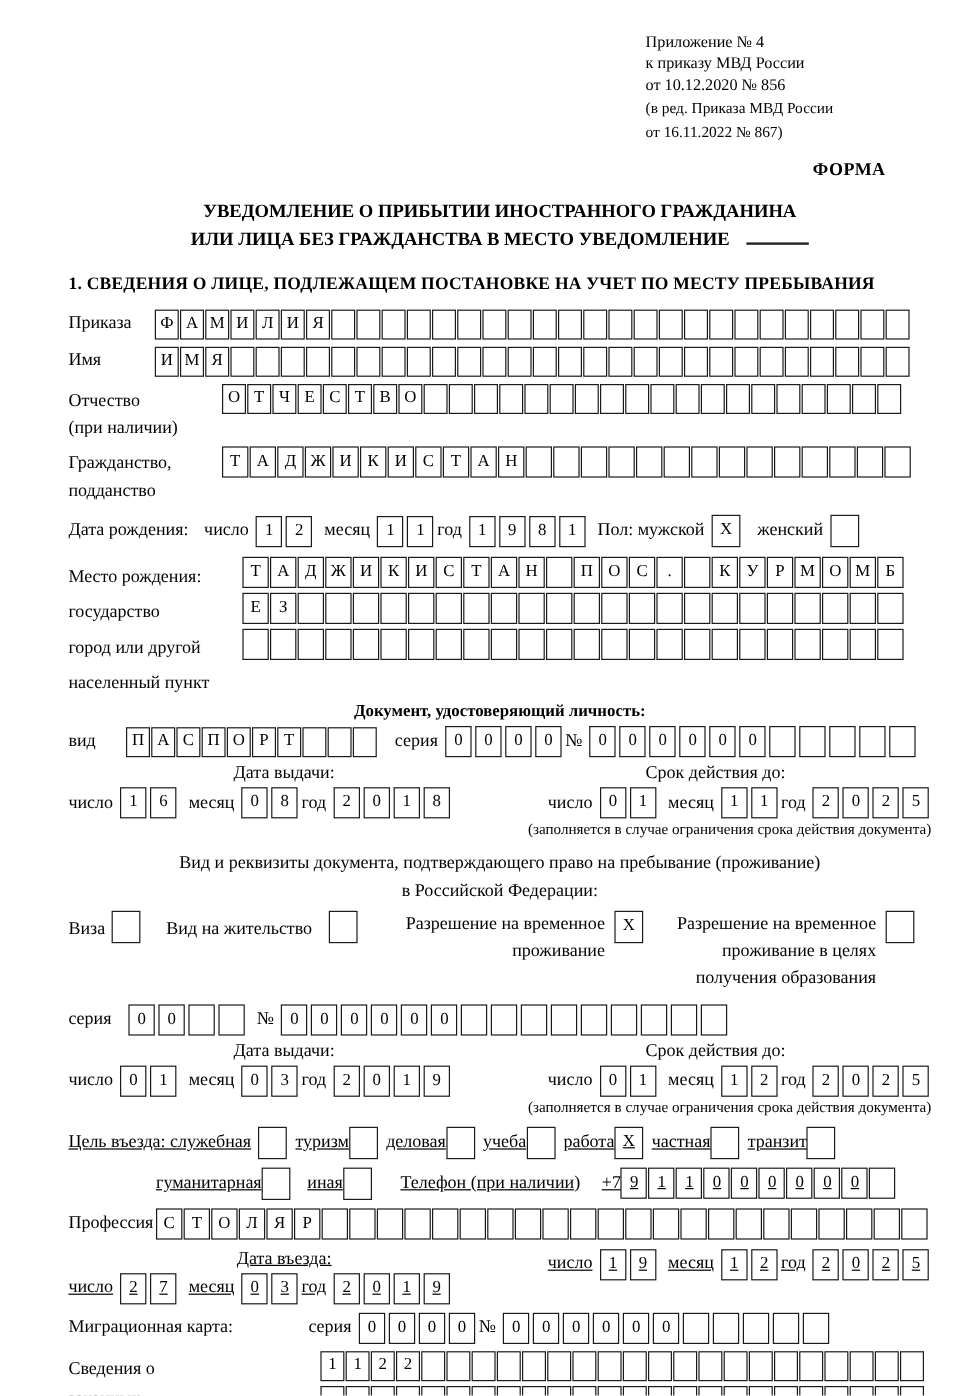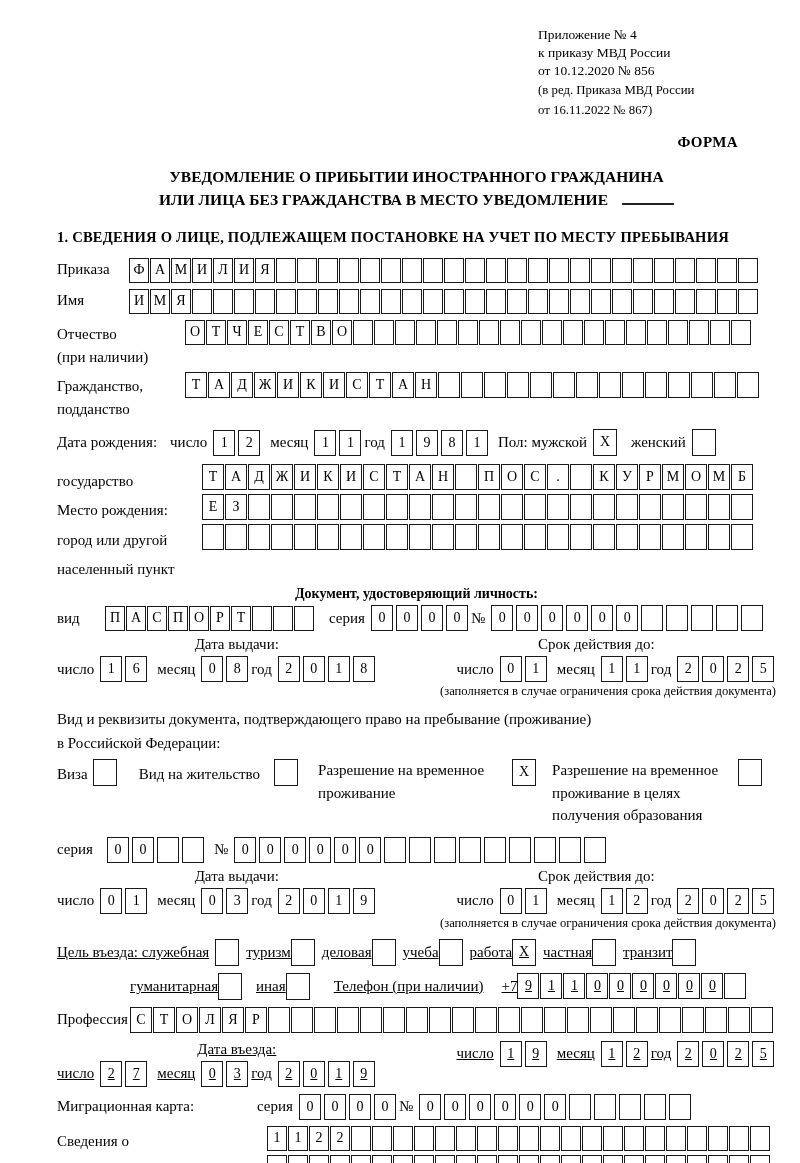--- a/index.html
+++ b/index.html
@@ -39,25 +39,25 @@
   .inline { display:flex; align-items:center; }
   .inline > span.t { padding:0 6px 0 0; }
   .gapl { margin-left:14px; }
   .gaps { margin-left:7px; }
 
   .dates { display:flex; margin-top:5px; }
   .dgroup { width:50%; }
   .dhead { text-align:center; margin-bottom:3px; }
   .note { text-align:right; font-size:12.6px; margin-top:2px;font-family:Liberation Serif, serif; }
 
-  .intro { margin-top:8px; line-height:1.6; }
+  .intro { margin-top:8px; line-height:1.6;text-align:center; }
 
   .permits { display:flex; align-items:flex-start; margin-top:4px; }
   .pitem { display:flex; align-items:flex-start; }
-  .plab { text-align:left; line-height:1.5; }
+  .plab { text-align:right; line-height:1.5; }
   .plab.single { padding-top:4px; }
 
   .purpose-line { display:flex; align-items:center; margin-top:8px; flex-wrap:nowrap;text-decoration:underline; }
   .purpose-line .t { white-space:nowrap; }
 
   .reps { display:flex; align-items:flex-start; margin-top:6px; }
 </style>
 </head>
 <body>
 
@@ -245,22 +245,22 @@
         <span class="cell">X</span>
       </span>
     <span class="t gapl">женский</span>
     <span class="cells cb">
         <span class="cell"></span>
       </span>
   </div>
 
   <div class="row" style="margin-top:8px;">
     <div class="lblcol" style="width:145px; line-height:1.95;">
+      <div>Место рождения:</div>
       <div>государство</div>
-      <div>Место рождения:</div>
       <div>город или другой</div>
       <div>населенный пункт</div>
     </div>
     <div class="stack">
       <div class="cells m">
           <span class="cell">Т</span>
           <span class="cell">А</span>
           <span class="cell">Д</span>
           <span class="cell">Ж</span>
           <span class="cell">И</span>

